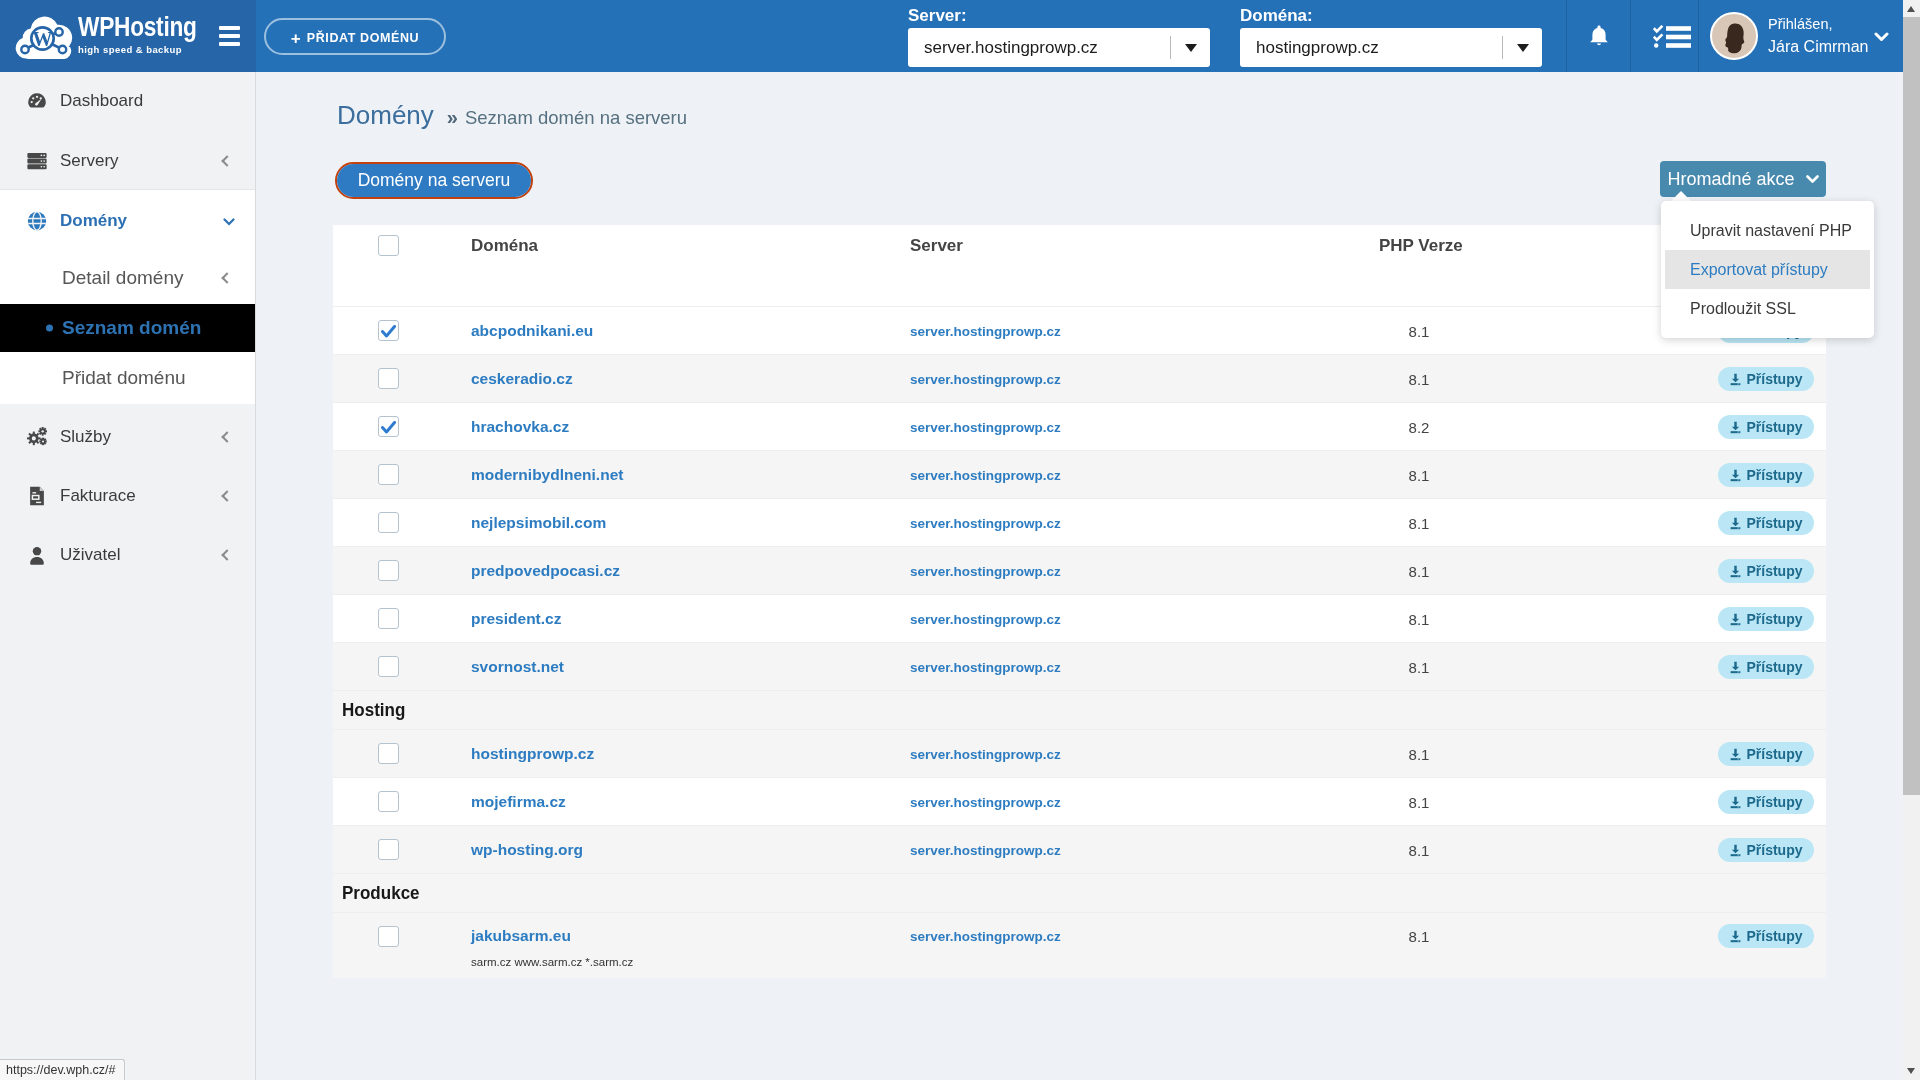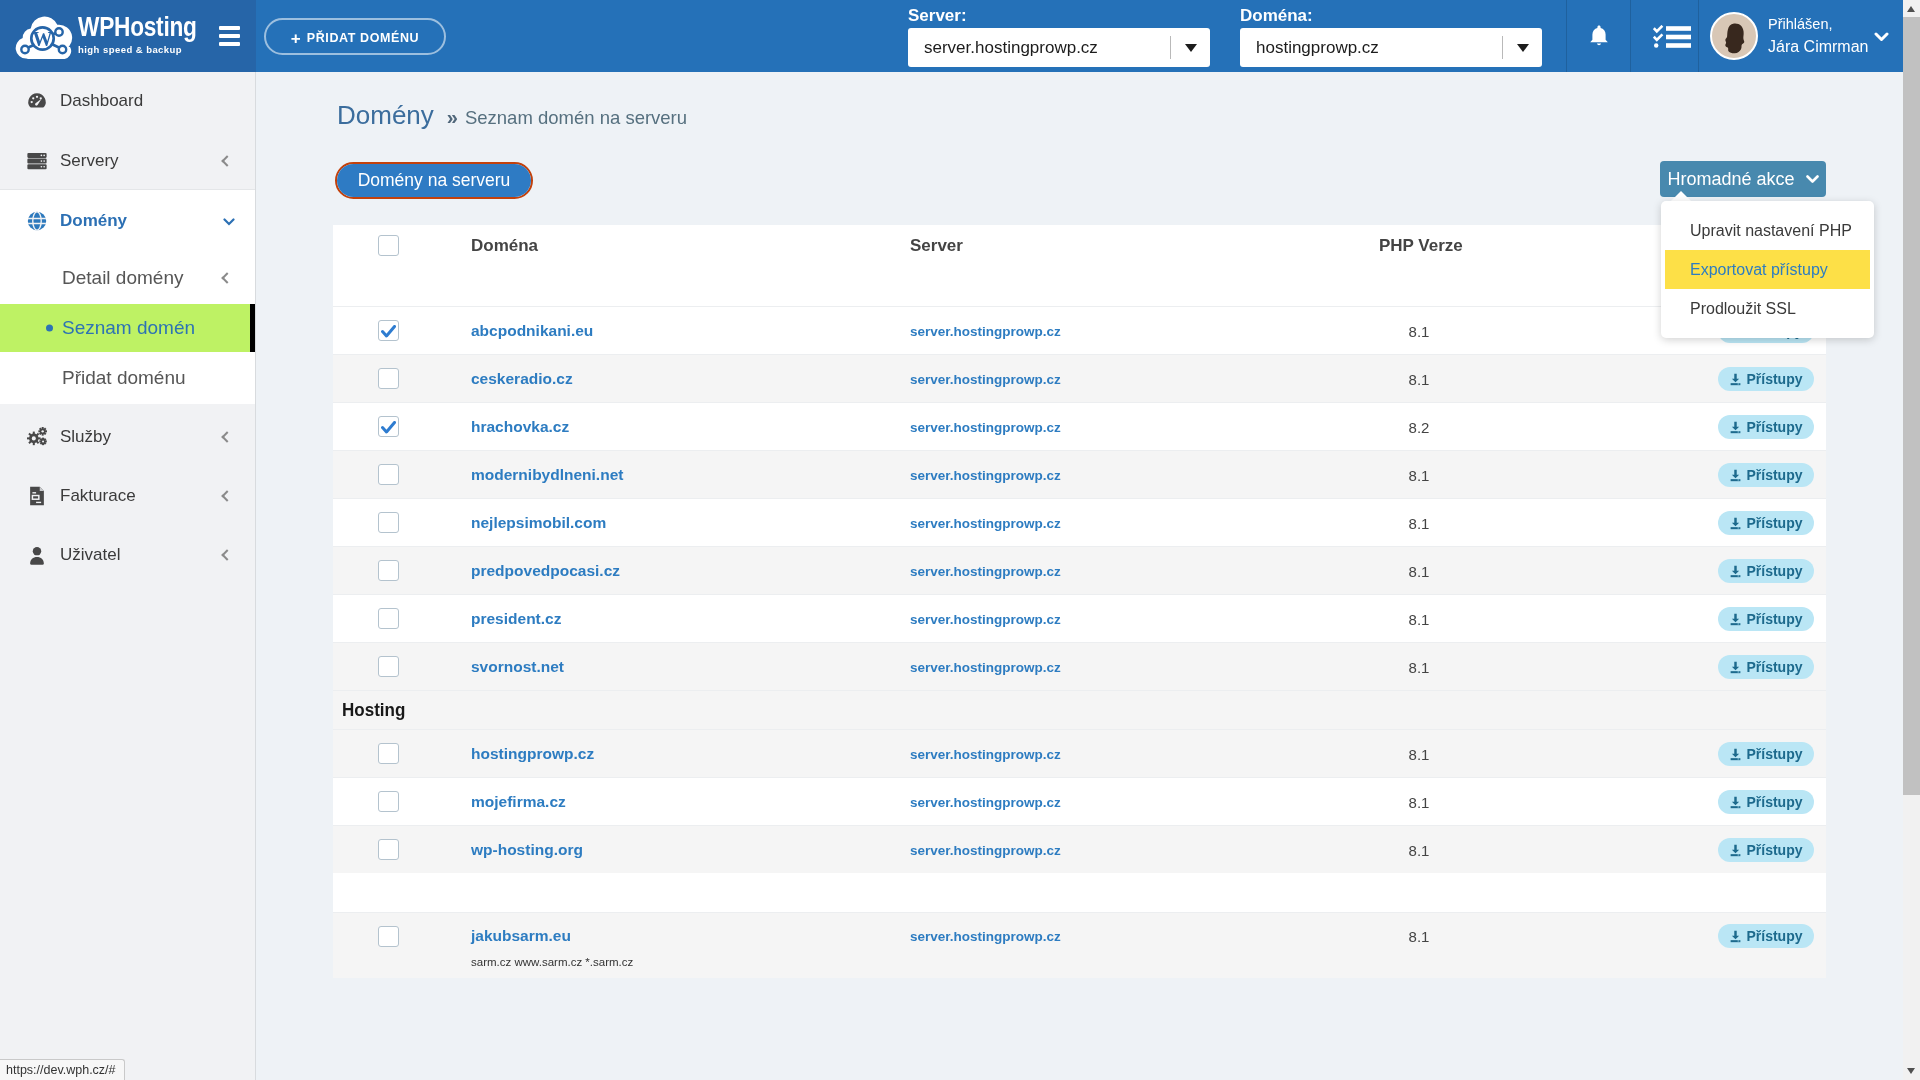--- a/index.html
+++ b/index.html
@@ -33,21 +33,21 @@
 
   
   #sidebar { position:absolute; left:0; top:72px; width:256px; height:1008px; background:#f1f2f4; border-right:1px solid #d8dbde; }
   .mitem { position:absolute; left:0; width:255px; height:48px; color:#3b3b3b; font-size:17px; }
   .mitem .txt { position:absolute; left:60px; top:50%; transform:translateY(-50%); }
   .mitem .ic { position:absolute; left:26px; top:50%; transform:translateY(-50%); width:22px; height:22px; }
   .chevl { position:absolute; right:24px; top:50%; transform:translateY(-50%); width:8px; height:8px; border-left:2px solid #8a8a8a; border-bottom:2px solid #8a8a8a; transform:translateY(-50%) rotate(45deg); }
   #submenu { position:absolute; left:0; top:176px; width:255px; height:156px; background:#fff; }
   .smitem { position:absolute; left:0; width:255px; height:48px; color:#565656; font-size:19px; }
   .smitem .txt { position:absolute; left:62px; top:50%; transform:translateY(-50%); }
-  #smactive { background:#bef264; border-right:5px solid #000000; color:#2d73b4; font-weight:normal; }
+  #smactive { background:#000000; border-right:3px solid #000000; color:#2d73b4; font-weight:bold; }
   #smactive .dot { position:absolute; left:46px; top:50%; transform:translateY(-50%); width:7px; height:7px; border-radius:50%; background:#2d73b4; }
 
   
   #heading { position:absolute; left:337px; top:100px; }
   #heading .h1 { color:#3b6d9d; font-size:26px; display:inline; }
   #heading .raq { color:#50677a; font-size:20px; font-weight:bold; margin-left:13px; }
   #heading .sub { color:#56707f; font-size:18.5px; margin-left:7px; }
   #tabs { position:absolute; left:335px; top:162px; height:37px; border:2px solid #c2410c; border-radius:19px; background:#000000; overflow:hidden; display:flex;flex-direction:column; }
   #tab1 { background:#2e7bc4; color:#fff; font-size:17.5px; line-height:33px; width:194px; text-align:center; }
   #tab2 { color:#2e7bc4; font-size:16px; line-height:33px; width:179px; text-align:center; }
@@ -66,21 +66,21 @@
   .srv { position:absolute; left:577px; top:50%; transform:translateY(-50%); color:#2d7cc1; font-size:13.5px; font-weight:bold; }
   .php { position:absolute; left:1046px; width:80px; text-align:center; top:50%; transform:translateY(-50%); color:#444; font-size:15px; }
   .pill { position:absolute; left:1385px; width:96px; height:24px; top:50%; transform:translateY(-50%); background:#bae6f5; border-radius:12px; color:#1d6a8d; font-size:14px; font-weight:bold; text-align:center; line-height:24px; }
   .pill svg { vertical-align:-2px; margin-right:4px; }
   .chk { position:absolute; left:2px; top:3px; }
 
   
   #ddpanel { position:absolute; left:1661px; top:201px; width:213px; height:137px; background:#fff; border-radius:5px; box-shadow:0 2px 8px rgba(0,0,0,.18); }
   #ddcaret { position:absolute; left:1671px; top:191px; width:0; height:0; border-left:10px solid transparent; border-right:10px solid transparent; border-bottom:10px solid #fff; }
   .dditem { position:absolute; left:4px; width:205px; height:39px; color:#3a3a3a; font-size:16px; line-height:39px; padding-left:25px; }
-  .dditem.hl { background:#fde047; color:#2d7cc1; left:4px; width:205px; }
+  .dditem.hl { background:#e5e5e5; color:#2d7cc1; left:4px; width:205px; }
 
   #statusbub { position:absolute; left:0; bottom:0; height:21px; background:#f7f7f7; border:1px solid #c9c9c9; border-left:none; border-bottom:none; font-size:12.5px; color:#333; line-height:20px; padding:0 8px 0 6px; border-top-right-radius:3px; }
 </style>
 </head>
 <body>
 
 <div id="topbar">
   <div id="logoarea">
     <svg width="60" height="43" viewBox="0 0 60 43" style="position:absolute;left:14px;top:16px;">
       <path d="M12 42.5 a10.5 10.5 0 0 1 -3.3-20.4 a9.5 9.5 0 0 1 8-9.7 a14 14 0 0 1 26.6-3.6 a13.2 13.2 0 0 1 3.3 26.2 a10 10 0 0 1 -8.1 7.5z" fill="#fff"></path>
@@ -408,20 +408,23 @@
       <span class="cb" style="top:13px;"></span>
       <a class="dom" style="">wp-hosting.org</a>
       <a class="srv" style="">server.hostingprowp.cz</a>
       <span class="php" style="">8.1</span>
       <span class="pill" style=""><svg width="13" height="13" viewBox="0 0 16 16">
           <path d="M6.5 1h3v6h3L8 11.5 3.5 7h3z" fill="#1d6a8d"></path>
           <path d="M2 12.5h12V15H2z" fill="#1d6a8d"></path>
           <rect x="10.5" y="13" width="2" height="1" fill="#b6e5f6"></rect>
         </svg>Přístupy</span>
     </div>
+<div class="trow cat" style="top:648px;height:39px;">
+      <span class="txt">Produkce</span>
+    </div>
 <div class="trow stripe" style="top:687px;height:66px;">
       <span class="cb" style="top:13px;"></span>
       <a class="dom" style="top:23px;">jakubsarm.eu</a>
       <a class="srv" style="top:23px;">server.hostingprowp.cz</a>
       <span class="php" style="top:23px;">8.1</span>
       <span class="pill" style="top:23px;"><svg width="13" height="13" viewBox="0 0 16 16">
           <path d="M6.5 1h3v6h3L8 11.5 3.5 7h3z" fill="#1d6a8d"></path>
           <path d="M2 12.5h12V15H2z" fill="#1d6a8d"></path>
           <rect x="10.5" y="13" width="2" height="1" fill="#b6e5f6"></rect>
         </svg>Přístupy</span>

